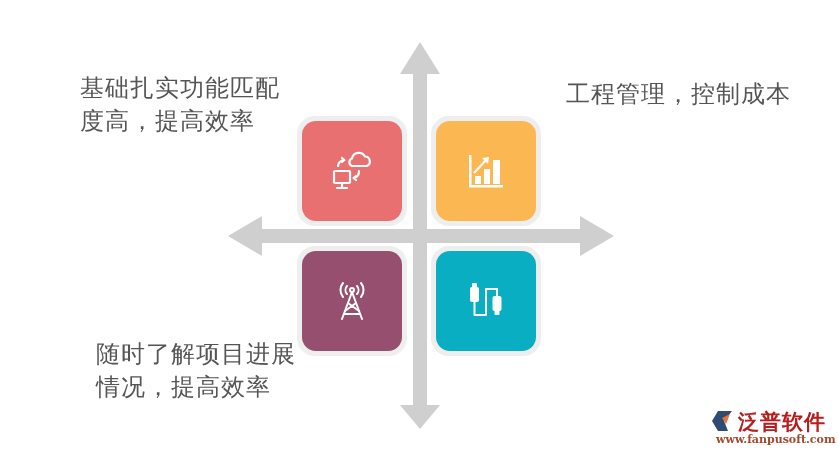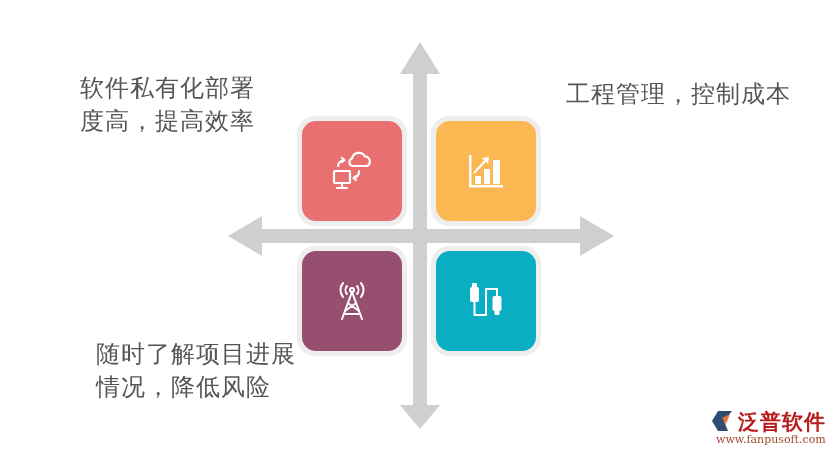--- a/index.html
+++ b/index.html
@@ -7,21 +7,21 @@
            font-family: "DejaVu Sans", "Liberation Sans", sans-serif; }
     .bar { background: #cfcfcf; position: absolute; }
     .arrowhead { position: absolute; width: 0; height: 0; }
     .tile-outer { position: absolute; width: 110px; height: 110px; border-radius: 18px; background: #eeeeee; }
     .tile { position: absolute; left: 5px; top: 5px; width: 100px; height: 100px; border-radius: 14px;
             display: flex; align-items: center; justify-content: center; }
     .tile svg { width: 44px; height: 44px; }
     .label { position: absolute; font-size: 24px; line-height: 33px; color: #555555; letter-spacing: 1px; white-space: nowrap; }
     .logo { position: absolute; left: 708px; top: 408px; }
     .logo-name { position: absolute; left: 30px; top: 0; font-size: 21px; font-weight: bold; color: #b91c1c; white-space: nowrap; letter-spacing: 1px; }
-    .logo-url { position: absolute; left: 8px; top: 25px; font-size: 11px; color: #a34a2c; font-family: "DejaVu Serif", serif; white-space: nowrap; font-weight: normal; }
+    .logo-url { position: absolute; left: 8px; top: 25px; font-size: 11px; color: #a34a2c; font-family: "DejaVu Serif", serif; white-space: nowrap; font-weight: bold; }
   </style>
 </head>
 <body>
 
 <div class="bar" style="left:413px; top:72px; width:14px; height:340px;"></div>
 <div class="bar" style="left:262px; top:229px; width:318px; height:14px;"></div>
 
 <div class="arrowhead" style="left:400px; top:42px; border-left:20px solid transparent; border-right:20px solid transparent; border-bottom:32px solid #cfcfcf;"></div>
 <div class="arrowhead" style="left:400px; top:405px; border-left:20px solid transparent; border-right:20px solid transparent; border-top:24px solid #cfcfcf;"></div>
 <div class="arrowhead" style="left:228px; top:216px; border-top:20px solid transparent; border-bottom:20px solid transparent; border-right:34px solid #cfcfcf;"></div>
@@ -73,29 +73,29 @@
       <rect x="9" y="5" width="3" height="4" fill="#ffffff"></rect>
       <rect x="7" y="9" width="7" height="13" rx="1" fill="#ffffff"></rect>
       <path d="M10.5 22 V36 H22 V10 H33 V18"></path>
       <rect x="29.5" y="18" width="7" height="13" rx="1" fill="#ffffff"></rect>
       <rect x="31.5" y="31" width="3" height="4" fill="#ffffff"></rect>
     </svg>
   </div>
 </div>
 
 <div class="label" style="left:80px; top:72px;">
-  <div>软件私有化部署</div>
+  <div>基础扎实功能匹配</div>
   <div>度高，提高效率</div>
 </div>
 <div class="label" style="left:566px; top:78px;">
   <div>工程管理，控制成本</div>
 </div>
 <div class="label" style="left:96px; top:338px;">
   <div>随时了解项目进展</div>
-  <div>情况，降低风险</div>
+  <div>情况，提高效率</div>
 </div>
 <div class="label" style="left:555px; top:338px;">
 </div>
 
 <div class="logo">
   <svg width="26" height="22" viewBox="0 0 26 22" style="position:absolute; left:2px; top:2px;">
     <path d="M8 1 H22 L14 11 L18 21 H8 L2 11 Z" fill="#2f4a73"></path>
     <path d="M12 8 L20 4 L16 14 Z" fill="#e5733a"></path>
   </svg>
   <div class="logo-name">泛普软件</div>

